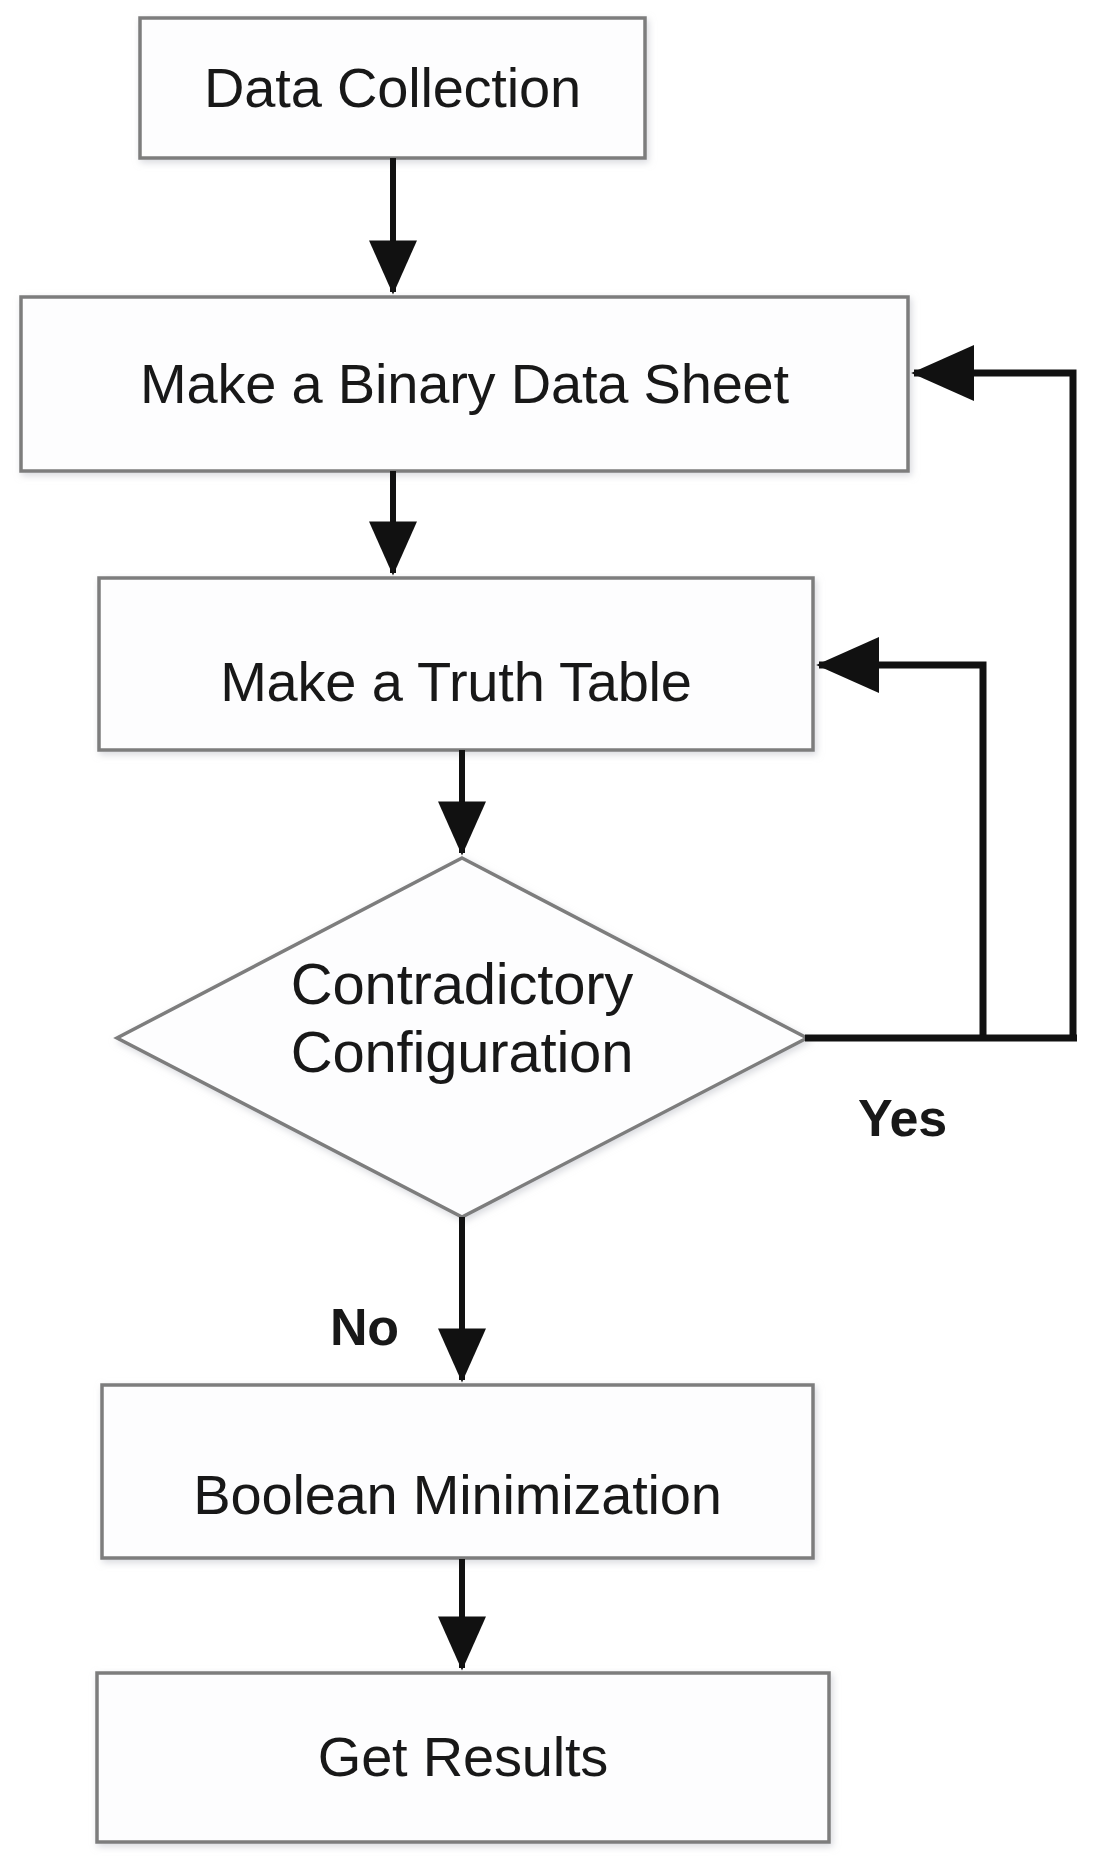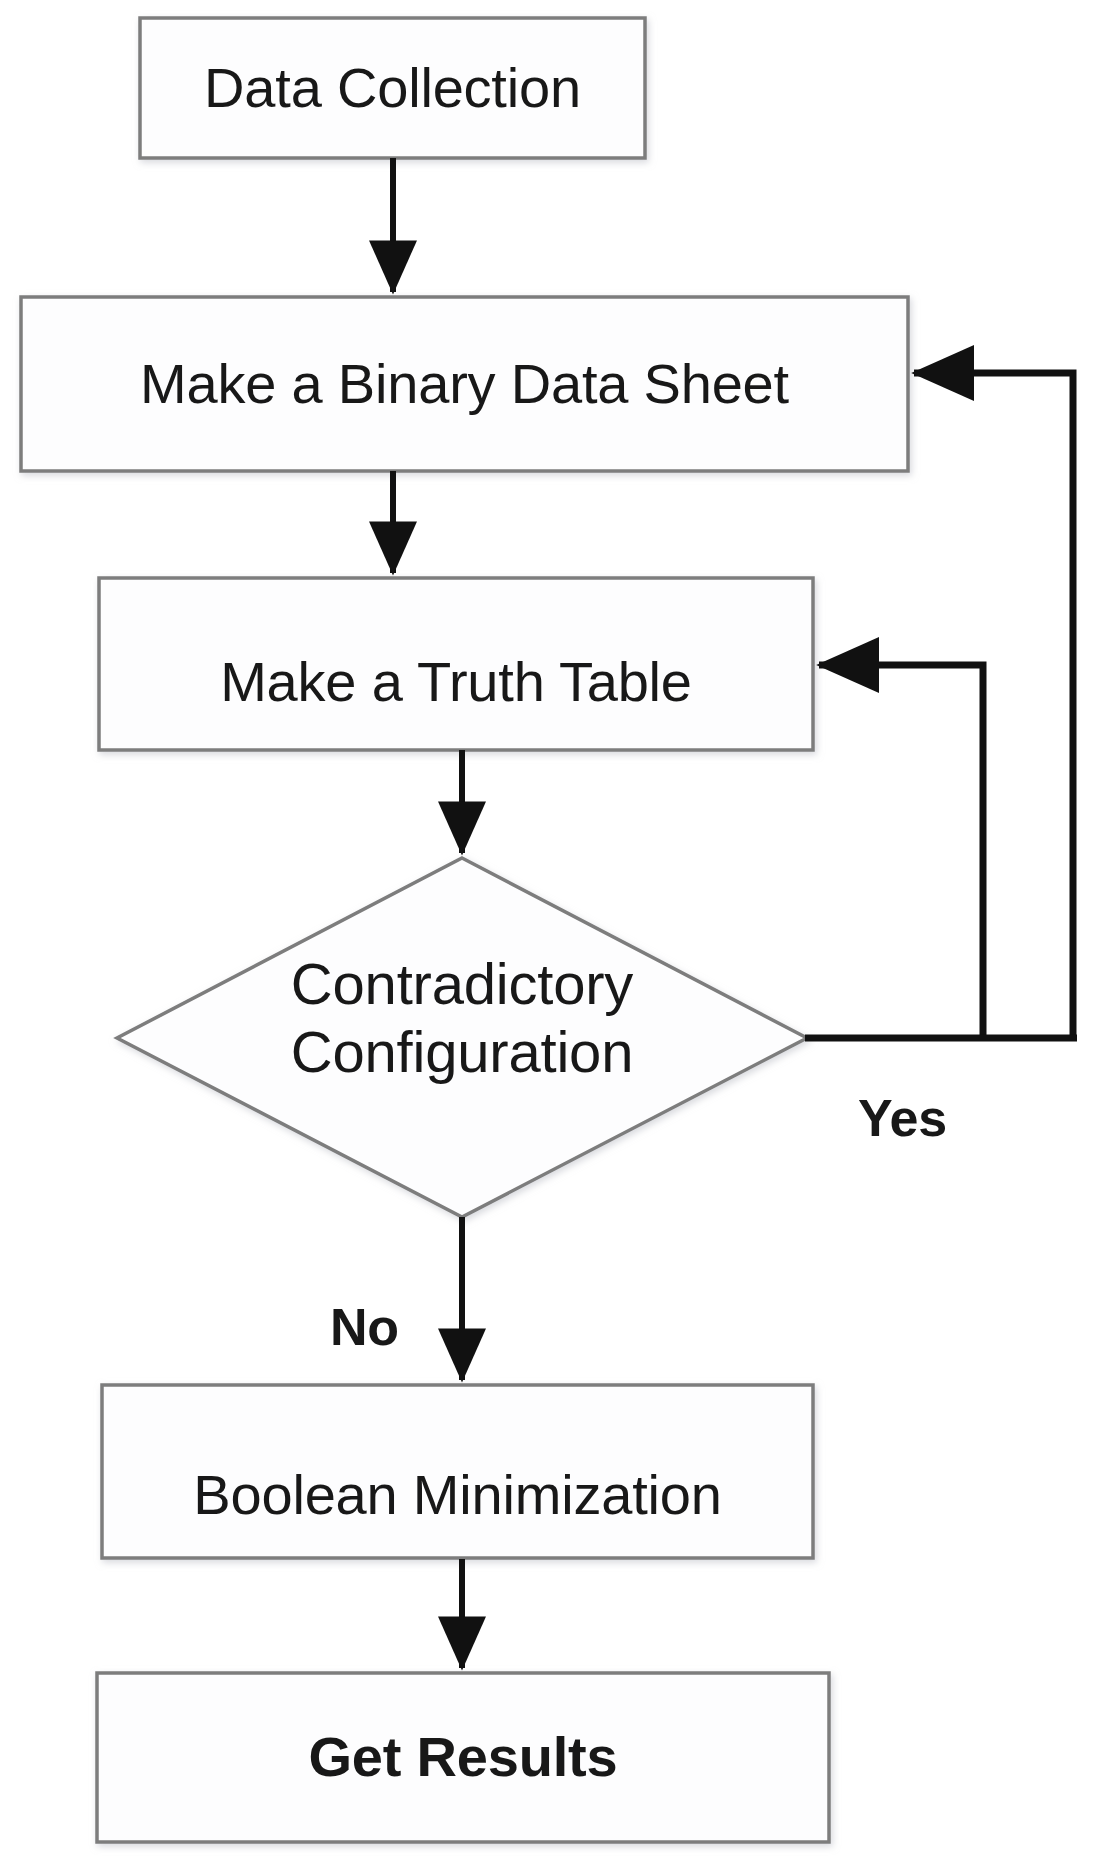--- a/index.html
+++ b/index.html
@@ -102,21 +102,21 @@
 
   <div class="node-label proc-label" style="left:21px; top:297px; width:887px; height:174px;">Make a Binary Data Sheet</div>
 
   <div class="node-label proc-label" style="left:99px; top:578px; width:714px; height:208px;">Make a Truth Table</div>
 
   <div class="node-label dec-label" style="left:177px; top:918px; width:570px; height:200px;">Contradictory
 Configuration</div>
 
   <div class="node-label proc-label" style="left:102px; top:1385px; width:711px; height:220px;">Boolean Minimization</div>
 
-  <div class="node-label proc-label" style="left:97px; top:1673px; width:732px; height:169px;font-weight:bold;">Get Results</div>
+  <div class="node-label proc-label" style="left:97px; top:1673px; width:732px; height:169px;">Get Results</div>
 
   <div class="edge-label" style="left:858px; top:1088px;">Yes</div>
 
   <div class="edge-label" style="left:330px; top:1284px;margin-top:13px;">No</div>
 
   <div class="hit" style="left:140px; top:18px; width:505px; height:140px;"></div>
   <div class="hit" style="left:21px; top:297px; width:887px; height:174px;"></div>
   <div class="hit" style="left:99px; top:578px; width:714px; height:172px;"></div>
   <div class="hit" style="left:117px; top:858px; width:690px; height:359px; clip-path:polygon(50% 0,100% 50%,50% 100%,0 50%);"></div>
   <div class="hit" style="left:102px; top:1385px; width:711px; height:173px;"></div>

